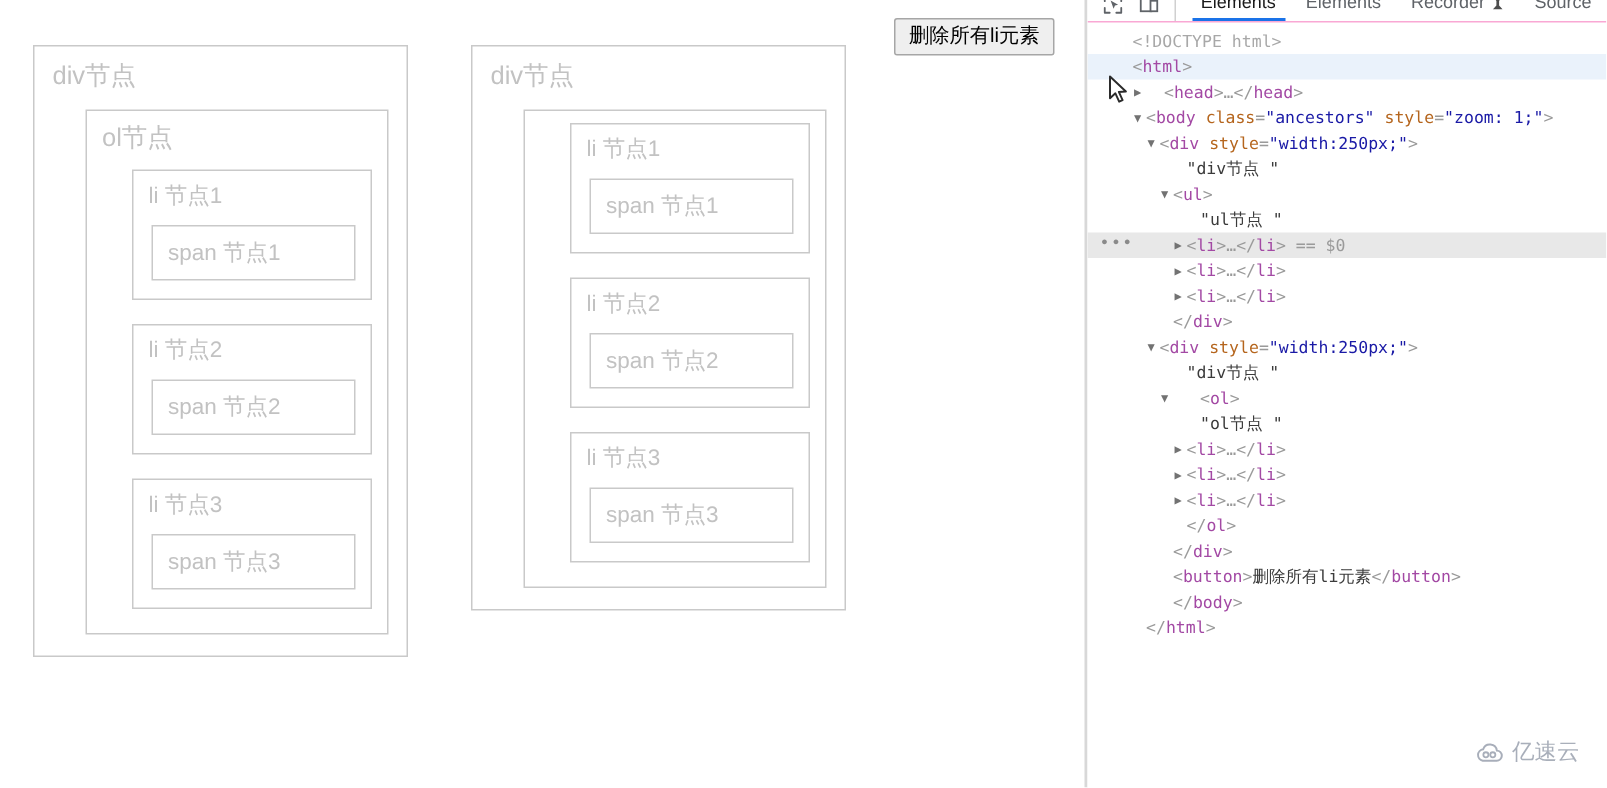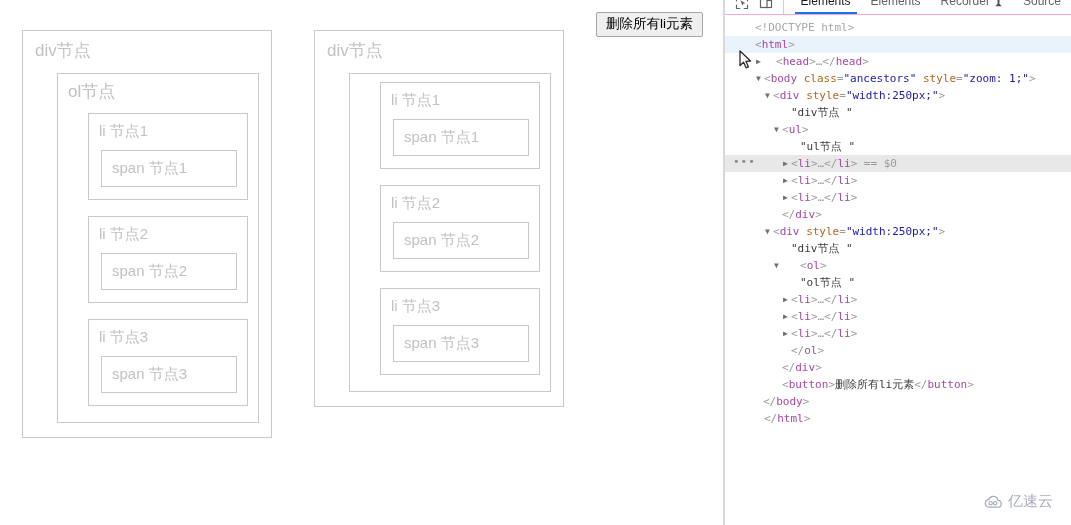--- a/index.html
+++ b/index.html
@@ -327,21 +327,21 @@
       <div class="dom-row"><span class="twisty" style="left: 38px;">▼</span><span style="margin-left: 18px;"><span class="punct">&lt;</span><span class="tagname">div</span><span class="punct"> </span><span class="attrname">style</span><span class="punct">=</span><span class="attrval">"width:250px;"</span><span class="punct">&gt;</span></span></div>
       <div class="dom-row"><span style="margin-left: 36px;"><span class="textnode">"div节点 "</span></span></div>
       <div class="dom-row"><span class="twisty" style="left: 47px;">▼</span><span style="margin-left: 45px;"><span class="punct">&lt;</span><span class="tagname">ol</span><span class="punct">&gt;</span></span></div>
       <div class="dom-row"><span style="margin-left: 45px;"><span class="textnode">"ol节点 "</span></span></div>
       <div class="dom-row"><span class="twisty" style="left: 56px;">▶</span><span style="margin-left: 36px;"><span class="punct">&lt;</span><span class="tagname">li</span><span class="punct">&gt;…&lt;/</span><span class="tagname">li</span><span class="punct">&gt;</span></span></div>
       <div class="dom-row"><span class="twisty" style="left: 56px;">▶</span><span style="margin-left: 36px;"><span class="punct">&lt;</span><span class="tagname">li</span><span class="punct">&gt;…&lt;/</span><span class="tagname">li</span><span class="punct">&gt;</span></span></div>
       <div class="dom-row"><span class="twisty" style="left: 56px;">▶</span><span style="margin-left: 36px;"><span class="punct">&lt;</span><span class="tagname">li</span><span class="punct">&gt;…&lt;/</span><span class="tagname">li</span><span class="punct">&gt;</span></span></div>
       <div class="dom-row"><span style="margin-left: 36px;"><span class="punct">&lt;/</span><span class="tagname">ol</span><span class="punct">&gt;</span></span></div>
       <div class="dom-row"><span style="margin-left: 27px;"><span class="punct">&lt;/</span><span class="tagname">div</span><span class="punct">&gt;</span></span></div>
       <div class="dom-row"><span style="margin-left: 27px;"><span class="punct">&lt;</span><span class="tagname">button</span><span class="punct">&gt;</span><span class="textnode">删除所有li元素</span><span class="punct">&lt;/</span><span class="tagname">button</span><span class="punct">&gt;</span></span></div>
-      <div class="dom-row"><span style="margin-left: 8px;"><span class="punct">&lt;/</span><span class="tagname">body</span><span class="punct">&gt;</span></span></div>
+      <div class="dom-row"><span style="margin-left: 27px;"><span class="punct">&lt;/</span><span class="tagname">body</span><span class="punct">&gt;</span></span></div>
       <div class="dom-row"><span style="margin-left: 9px;"><span class="punct">&lt;/</span><span class="tagname">html</span><span class="punct">&gt;</span></span></div>
     </div>
 
   <svg id="mouse-cursor" width="16" height="22" viewBox="0 0 16 22">
     <path d="M1 1 L1 15.5 L4.6 12.2 L7.1 17.8 L9.4 16.8 L6.9 11.3 L11.6 11.0 Z" fill="#ffffff" stroke="#2b2b2b" stroke-width="1.3" stroke-linejoin="round"></path>
   </svg>
 
   <div id="watermark">
     <svg width="20" height="16" viewBox="0 0 20 16">
       <path d="M5.5 13.2h9.2a3.4 3.4 0 0 0 .2-6.8 4.7 4.7 0 0 0-9.1-.9 3.9 3.9 0 0 0-.3 7.7z" fill="none" stroke="#9aa1ae" stroke-width="1.3"></path>

